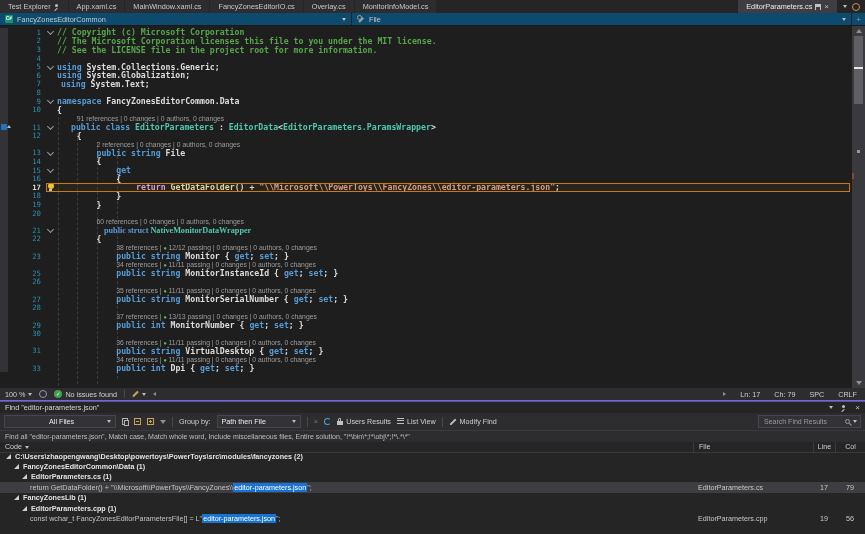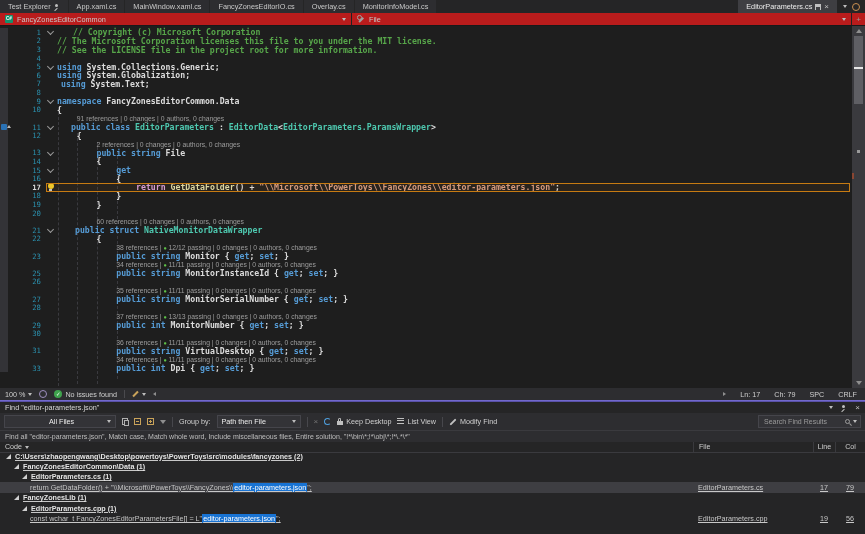--- a/index.html
+++ b/index.html
@@ -9,21 +9,21 @@
   
   .tabbar{position:absolute;left:0;top:0;width:100%;height:13px;background:#252526;display:flex;align-items:stretch;}
   .tabs-left{display:flex;align-items:stretch;}
   .tab{display:flex;align-items:center;gap:3px;padding:0 8px;background:#2d2d30;margin-right:1px;
        font-size:7.3px;color:#c8c8c8;white-space:nowrap;}
   .tab.active{background:#3e3e42;color:#ececec;}
   .tab-right{margin-left:auto;display:flex;align-items:stretch;}
   .tabbar-corner{display:flex;align-items:center;gap:5px;padding:0 5px;}
 
   
-  .breadcrumb{position:absolute;left:0;top:13px;width:100%;height:13px;background:#b91c1c;display:flex;
+  .breadcrumb{position:absolute;left:0;top:13px;width:100%;height:13px;background:#0c4a6e;display:flex;
               font-size:7.3px;color:#c8c8c8;box-sizing:border-box;border-bottom:1px solid #19191a;}
   .bc{display:flex;align-items:center;gap:4px;padding:0 5px;border-right:1px solid #212123;box-sizing:border-box;}
   .bc .sp{flex:1;}
   .bc1{width:352px;}.bc2{width:280px;}.bc3{flex:1;}
   .bc-split{width:13px;display:flex;align-items:center;justify-content:center;}
 
   
   #editor{position:absolute;left:0;top:26px;width:100%;height:362px;background:#1e1e1e;}
   #code-rows{position:absolute;left:0;top:0;right:13px;bottom:0;padding-top:2px;overflow:hidden;}
   .crow{display:flex;align-items:center;height:8.62px;position:relative;}
@@ -80,21 +80,21 @@
   .fp-summary{height:11px;display:flex;align-items:center;padding:0 5px;font-size:7px;color:#bdbdbd;
               background:#2d2d30;border-top:1px solid #3a3a3e;}
   .fp-header{height:10px;display:flex;align-items:center;font-size:7.1px;color:#cfcfcf;
              border-bottom:1px solid #3a3a3e;padding-left:5px;}
   .fp-header .hcols{margin-left:auto;display:flex;align-self:stretch;align-items:center;}
   .hc{box-sizing:border-box;border-left:1px solid #3a3a3e;align-self:stretch;display:flex;align-items:center;}
   .hc.file{width:120px;padding-left:5px;}
   .hc.line{width:22px;justify-content:center;}
   .hc.col{width:30px;justify-content:center;}
   #find-rows{position:absolute;left:0;right:0;top:49px;bottom:0;overflow:hidden;}
-  .frow{height:10.4px;display:flex;align-items:center;font-size:7.2px;color:#c8c8c8;text-decoration:underline;}
+  .frow{height:10.4px;display:flex;align-items:center;font-size:7.2px;color:#c8c8c8;}
   .frow.sel{background:#3e3e42;}
   .ftree{flex:1;display:flex;align-items:center;white-space:nowrap;overflow:hidden;}
   .expander{width:0;height:0;border-left:5px solid transparent;border-bottom:5px solid #cfcfcf;margin-right:4px;flex:none;}
   .flabel{font-weight:bold;color:#e3e3e3;}
   .mtext{color:#c4c4c4;}
   .mhl{background:#1873d3;color:#ffffff;padding:0 1px;}
   .fcol{flex:none;box-sizing:border-box;}
   .fcol.file{width:120px;padding-left:5px;}
   .fcol.line{width:22px;text-align:center;}
   .fcol.col{width:30px;text-align:center;}
@@ -212,21 +212,21 @@
       <span class="g" style="left:97px;top:116px;height:242px;"></span>
       <span class="g" style="left:117px;top:125px;height:228px;"></span>
     </div>
     <div id="code-rows">
         <div class="crow">
           <span class="m"></span>
           <span class="lnum">1</span>
           <span class="cv">
             <span class="fold-chevron"></span>
           </span>
-          <span class="ctext" style="margin-left: 16px;"><span class="tk-com">// Copyright (c) Microsoft Corporation</span></span>
+          <span class="ctext" style="margin-left: 0px;"><span class="tk-com">// Copyright (c) Microsoft Corporation</span></span>
         </div>
         <div class="crow">
           <span class="m"></span>
           <span class="lnum">2</span>
           <span class="cv"></span>
           <span class="ctext" style="margin-left: 0px;"><span class="tk-com">// The Microsoft Corporation licenses this file to you under the MIT license.</span></span>
         </div>
         <div class="crow">
           <span class="m"></span>
           <span class="lnum">3</span>
@@ -366,21 +366,21 @@
           <span class="lnum"></span>
           <span class="cv"></span>
           <span class="ctext lens" style="margin-left: 39.52px;"><span class="tk-lens">60 references | 0 changes | 0 authors, 0 changes</span></span>
         </div>
         <div class="crow">
           <span class="m"></span>
           <span class="lnum">21</span>
           <span class="cv">
             <span class="fold-chevron"></span>
           </span>
-          <span class="ctext" style="margin-left: 18px;"><span class="tk-kw">public struct </span><span class="tk-cls">NativeMonitorDataWrapper</span></span>
+          <span class="ctext" style="margin-left: 47px; font-family: Liberation Serif, serif;"><span class="tk-kw">public struct </span><span class="tk-cls">NativeMonitorDataWrapper</span></span>
         </div>
         <div class="crow">
           <span class="m"></span>
           <span class="lnum">22</span>
           <span class="cv"></span>
           <span class="ctext" style="margin-left: 39.52px;"><span class="tk-pl">{</span></span>
         </div>
         <div class="crow">
           <span class="m"></span>
           <span class="lnum"></span>
@@ -531,21 +531,21 @@
       <span>Group by:</span>
       <div class="combo group">
         <span>Path then File</span>
         <span class="tri"></span>
       </div>
       <span class="vsep"></span>
       <span class="x-dim"></span>
       <span class="refresh-icon"></span>
       <span class="tbtn">
         <span class="lock-icon"></span>
-        <span>Keep Desktop</span>
+        <span>Users Results</span>
       </span>
       <span class="tbtn">
         <span class="list-icon"></span>
         <span>List View</span>
       </span>
       <span class="vsep"></span>
       <span class="tbtn">
         <span class="pencil-icon"></span>
         <span>Modify Find</span>
       </span>

